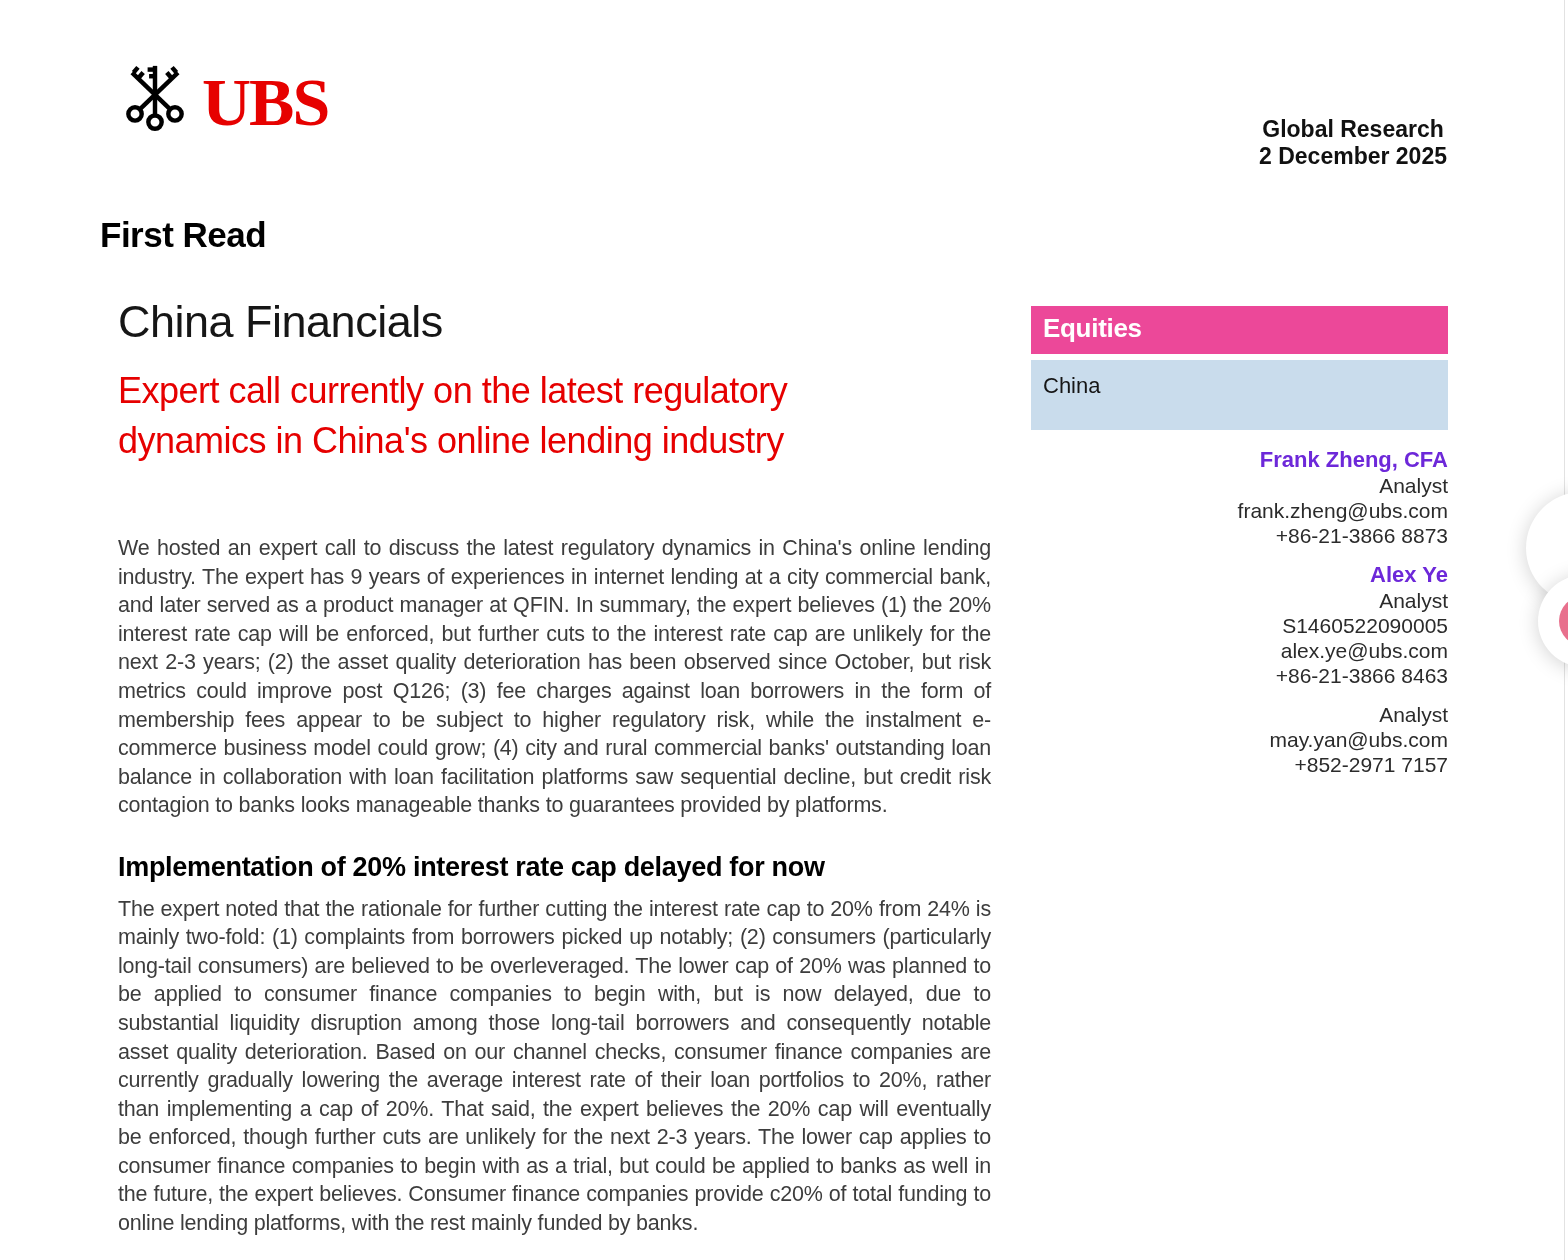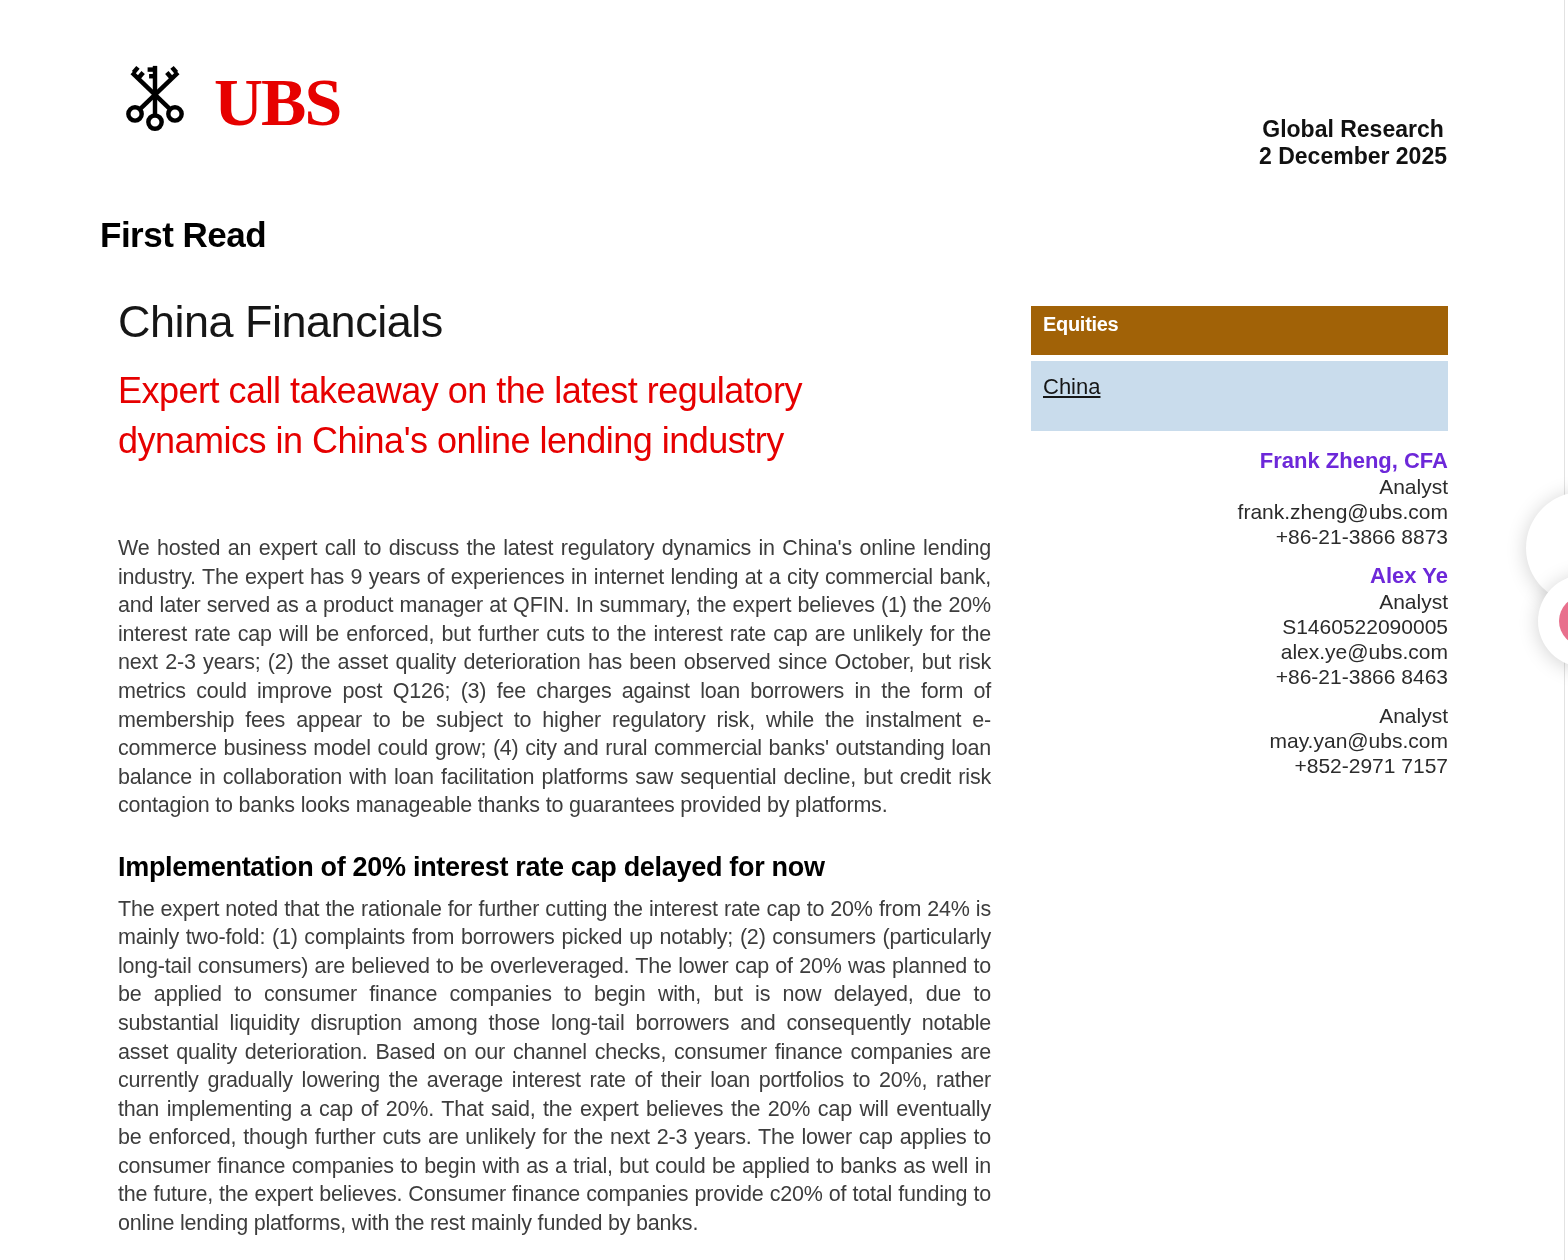--- a/index.html
+++ b/index.html
@@ -17,21 +17,21 @@
     color: #222;
   }
 
   
   .logo {
     position: absolute;
     left: 118px;
     top: 54px;
     display: flex;
     align-items: flex-end;
-    gap: 22px;
+    gap: 10px;
   }
   .logo svg { display: block; }
   .wordmark {
     font-family: "Liberation Serif", serif;
     font-weight: 700;
     font-size: 68px;
     line-height: 0.92;
     letter-spacing: -2px;
     color: #e60100;
   }
@@ -100,35 +100,35 @@
   }
 
   
   .sidebar {
     position: absolute;
     left: 1031px;
     top: 306px;
     width: 417px;
   }
   .eq-header {
-    background: #a16207;
+    background: #ec4899;
     color: #ffffff;
     font-weight: 700;
-    font-size: 20px;
-    padding: 7px 12px 19px 12px;
+    font-size: 26px;
+    padding: 7px 12px 10px 12px;
     letter-spacing: -0.3px;
   }
   .eq-box {
     background: #c9dcec;
     margin-top: 6px;
     padding: 13px 12px 14px 12px;
     font-size: 22px;
     color: #161616;
   }
-  .eq-box .eq-region { margin-bottom: 17px; text-decoration: underline; }
+  .eq-box .eq-region { margin-bottom: 17px; }
   .analysts {
     margin-top: 17px;
     text-align: right;
     font-size: 21px;
     line-height: 25px;
     color: #2b2b2b;
   }
   .analyst { margin-bottom: 14px; }
   .analyst .name {
     color: #6d28d9;
@@ -207,21 +207,21 @@
   </div>
 
   <div class="pub-info">
     <div>Global Research</div>
     <div>2 December 2025</div>
   </div>
 
   <div class="kicker">First Read</div>
   <div class="doc-title">China Financials</div>
   <div class="doc-subtitle">
-    <span>Expert call takeaway on the latest regulatory</span><br>
+    <span>Expert call currently on the latest regulatory</span><br>
     <span>dynamics in China's online lending industry</span>
   </div>
 
   <div class="body-col">
     <p>We hosted an expert call to discuss the latest regulatory dynamics in China's online lending industry. The expert has 9 years of experiences in internet lending at a city commercial bank, and later served as a product manager at QFIN. In summary, the expert believes (1) the 20% interest rate cap will be enforced, but further cuts to the interest rate cap are unlikely for the next 2-3 years; (2) the asset quality deterioration has been observed since October, but risk metrics could improve post Q126; (3) fee charges against loan borrowers in the form of membership fees appear to be subject to higher regulatory risk, while the instalment e-commerce business model could grow; (4) city and rural commercial banks' outstanding loan balance in collaboration with loan facilitation platforms saw sequential decline, but credit risk contagion to banks looks manageable thanks to guarantees provided by platforms.</p>
     <h3>Implementation of 20% interest rate cap delayed for now</h3>
     <p>The expert noted that the rationale for further cutting the interest rate cap to 20% from 24% is mainly two-fold: (1) complaints from borrowers picked up notably; (2) consumers (particularly long-tail consumers) are believed to be overleveraged. The lower cap of 20% was planned to be applied to consumer finance companies to begin with, but is now delayed, due to substantial liquidity disruption among those long-tail borrowers and consequently notable asset quality deterioration. Based on our channel checks, consumer finance companies are currently gradually lowering the average interest rate of their loan portfolios to 20%, rather than implementing a cap of 20%. That said, the expert believes the 20% cap will eventually be enforced, though further cuts are unlikely for the next 2-3 years. The lower cap applies to consumer finance companies to begin with as a trial, but could be applied to banks as well in the future, the expert believes. Consumer finance companies provide c20% of total funding to online lending platforms, with the rest mainly funded by banks.</p>
   </div>
 
   <div class="sidebar">

